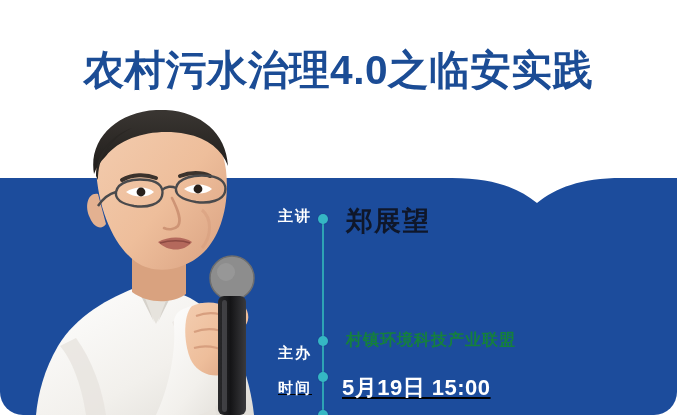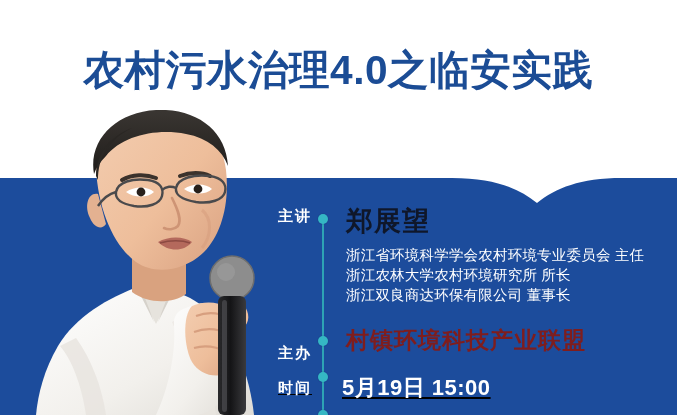--- a/index.html
+++ b/index.html
@@ -10,20 +10,21 @@
   body {
     font-family: "Liberation Sans", "DejaVu Sans", sans-serif;
   }
 
   #poster {
     position: relative;
     width: 677px;
     height: 415px;
     overflow: hidden;
     background: #ffffff;
+    border-radius: 23px;
   }
 
   
   .title-wrap {
     position: absolute;
     left: 0;
     top: 0;
     width: 677px;
     height: 140px;
     display: flex;
@@ -135,23 +136,23 @@
     color: #ffffff;
     line-height: 20px;
     letter-spacing: 0.2px;
     white-space: nowrap;
   }
 
   .row-host { top: 128px; }
   .row-host .row-label { line-height: 24px; margin-top: 13px; }
   .host-name {
     margin-left: 24px;
-    font-size: 23px;
-    font-weight: bold;
-    color: #7f1d1d;
+    font-size: 16px;
+    font-weight: bold;
+    color: #15803d;
     line-height: 24px;
     letter-spacing: 1px;
     white-space: nowrap;
   }
 
   .row-time { top: 176px; text-decoration: underline; }
   .row-time .row-label { line-height: 24px; }
   .time-value {
     margin-left: 20px;
     font-size: 22px;
@@ -301,25 +302,20 @@
     <div class="timeline"></div>
     <div class="tl-dot d1"></div>
     <div class="tl-dot d2"></div>
     <div class="tl-dot d3"></div>
     <div class="tl-dot d4"></div>
 
     <div class="row row-speaker">
       <div class="row-label">主讲</div>
       <div class="speaker-body">
         <div class="speaker-name">郑展望</div>
-        <div class="cred-list">
-          <div class="cred">浙江省环境科学学会农村环境专业委员会  主任</div>
-          <div class="cred">浙江农林大学农村环境研究所  所长</div>
-          <div class="cred">浙江双良商达环保有限公司  董事长</div>
-        </div>
       </div>
     </div>
 
     <div class="row row-host">
       <div class="row-label">主办</div>
       <div class="host-name">村镇环境科技产业联盟</div>
     </div>
 
     <div class="row row-time">
       <div class="row-label">时间</div>

